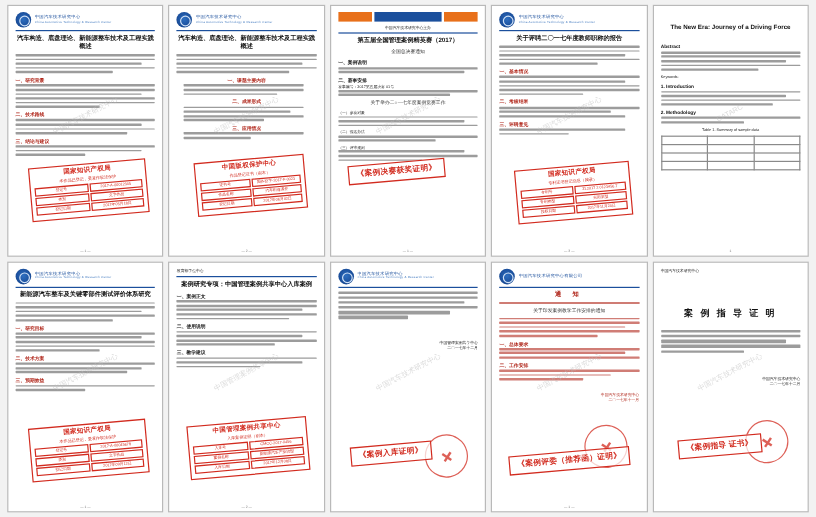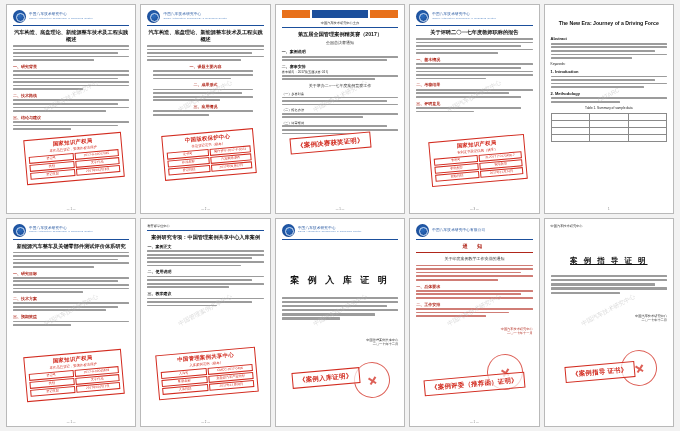--- a/index.html
+++ b/index.html
@@ -122,21 +122,21 @@
   .stamp.solo{
     padding:3px 6px;
   }
   .stamp.solo .st-title{font-size:6.4px;line-height:8px;}
 
   
   .cert-title{
     text-align:center;font-size:9px;line-height:13px;letter-spacing:3px;
     color:#111;font-weight:bold;margin:34px 0 10px;
   }
-  .cert-title.sm{font-size:7.5px;letter-spacing:2px;margin:26px 0 8px;text-decoration:underline;}
+  .cert-title.sm{font-size:7.5px;letter-spacing:2px;margin:26px 0 8px;}
 
   
   .wm{
     position:absolute;left:-8%;top:42%;width:116%;
     text-align:center;font-size:6px;color:#bcbcbc;opacity:.55;
     transform:rotate(-28deg);white-space:nowrap;pointer-events:none;
   }
 
   
   .seal{
@@ -543,21 +543,20 @@
     </div>
 
     <div class="page">
       <div class="doc-head">
         <span class="logo"></span>
         <span class="logo-text">
           <span>中国汽车技术研究中心</span>
           <span class="en">China Automotive Technology &amp; Research Center</span>
         </span>
       </div>
-      <div class="cert-title">案 例 入 库 证 明</div>
       <div class="para">
         <div class="ln s100 tall"></div>
           <div class="ln s100 tall"></div>
           <div class="ln s90 tall"></div>
         <div class="ln s100 tall"></div>
           <div class="ln s80 tall"></div>
           <div class="ln s50 tall"></div>
       </div>
       <div class="tiny" style="text-align:right;margin-top:18px;">中国管理案例共享中心</div>
       <div class="tiny" style="text-align:right;">二〇一七年十二月</div>

